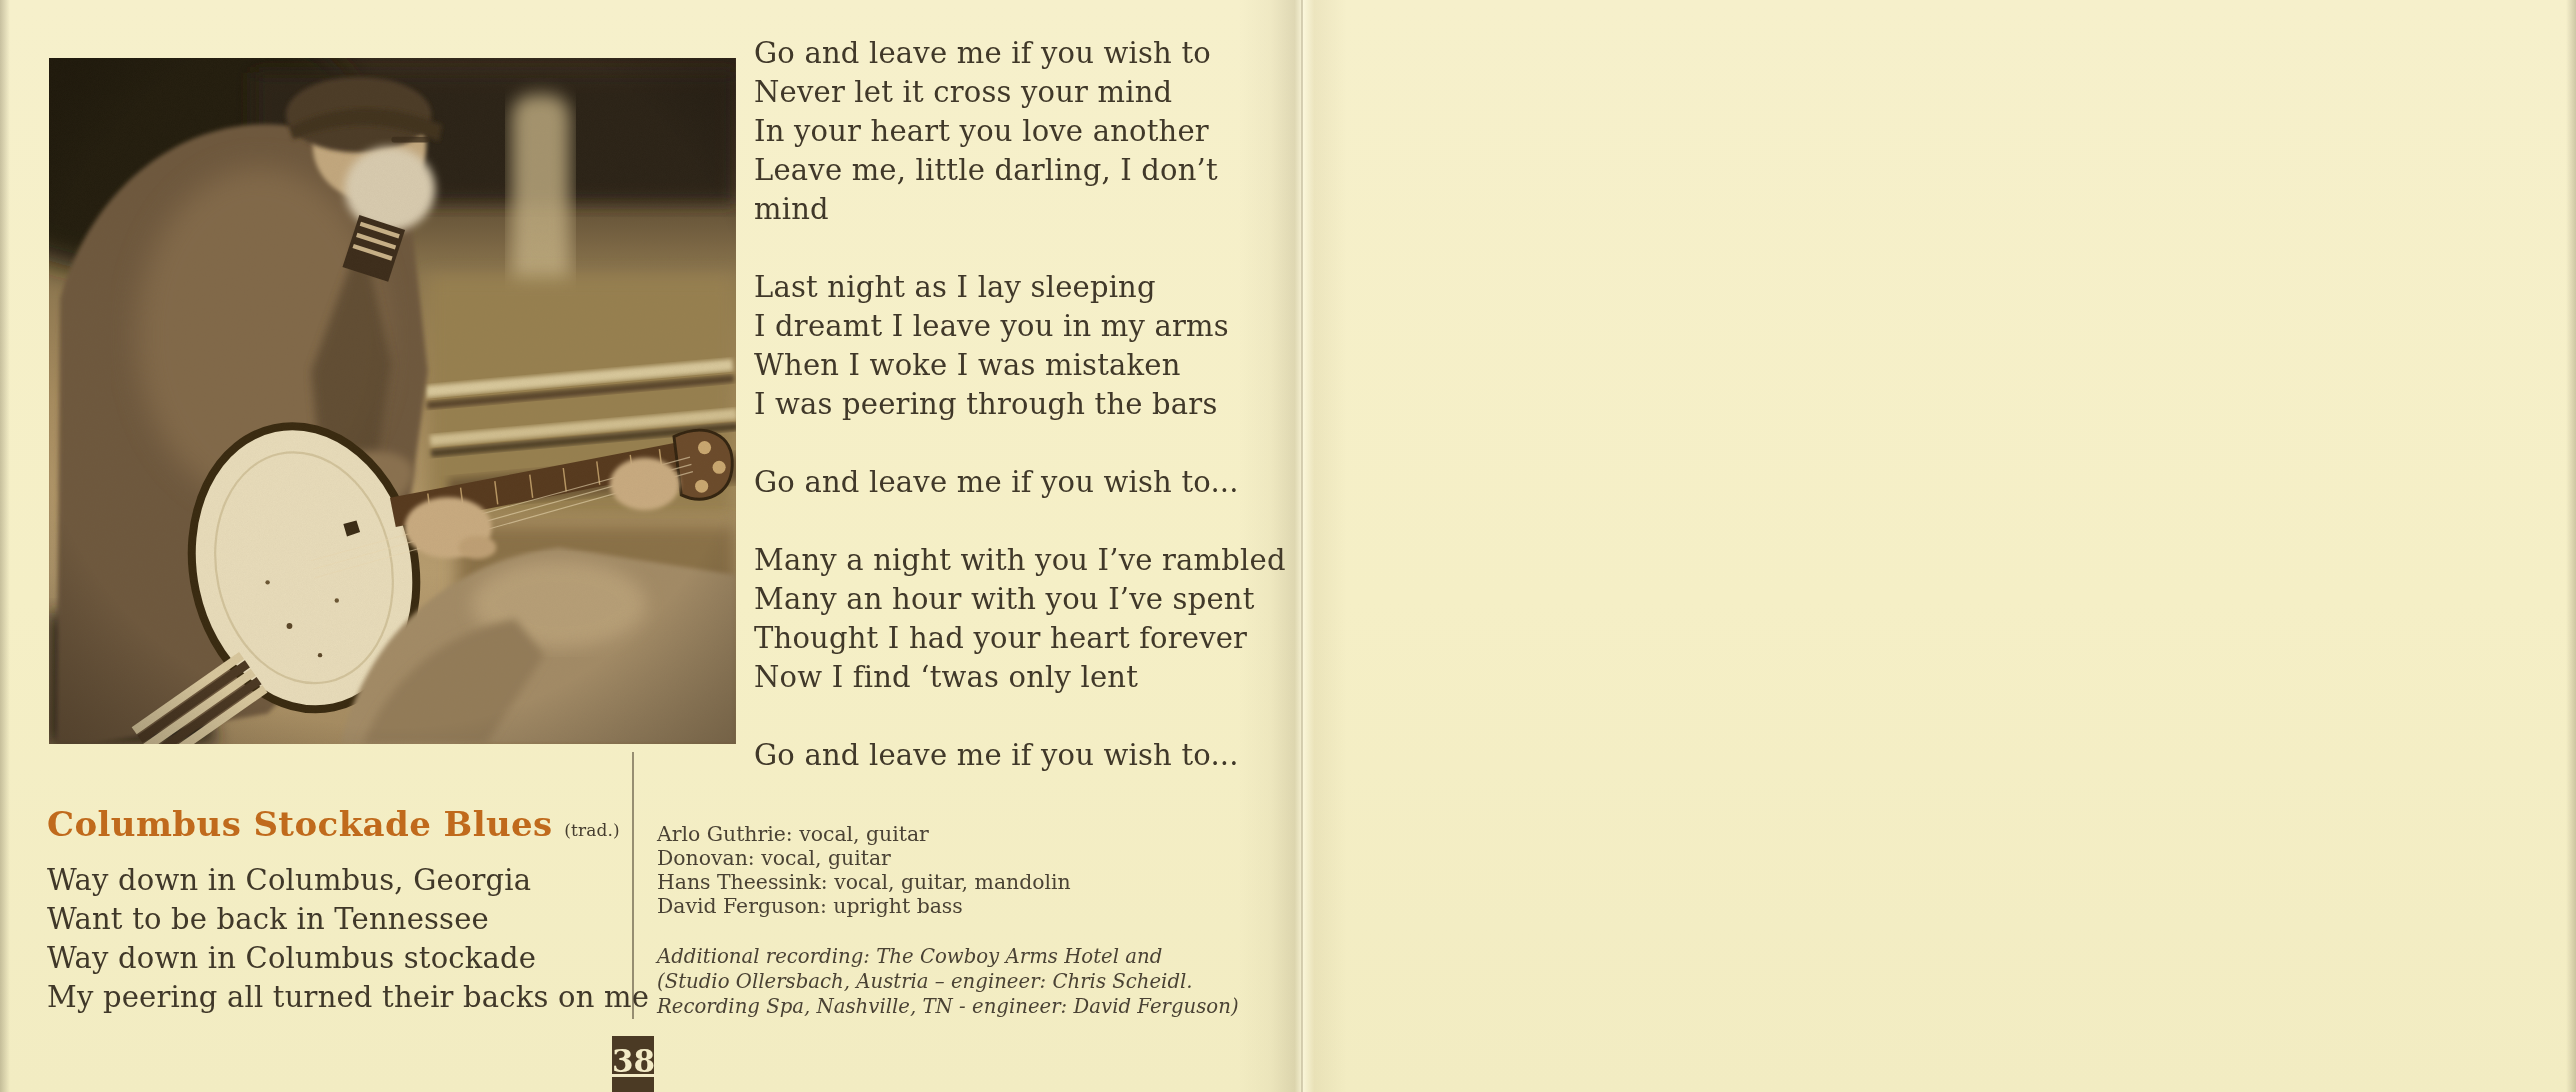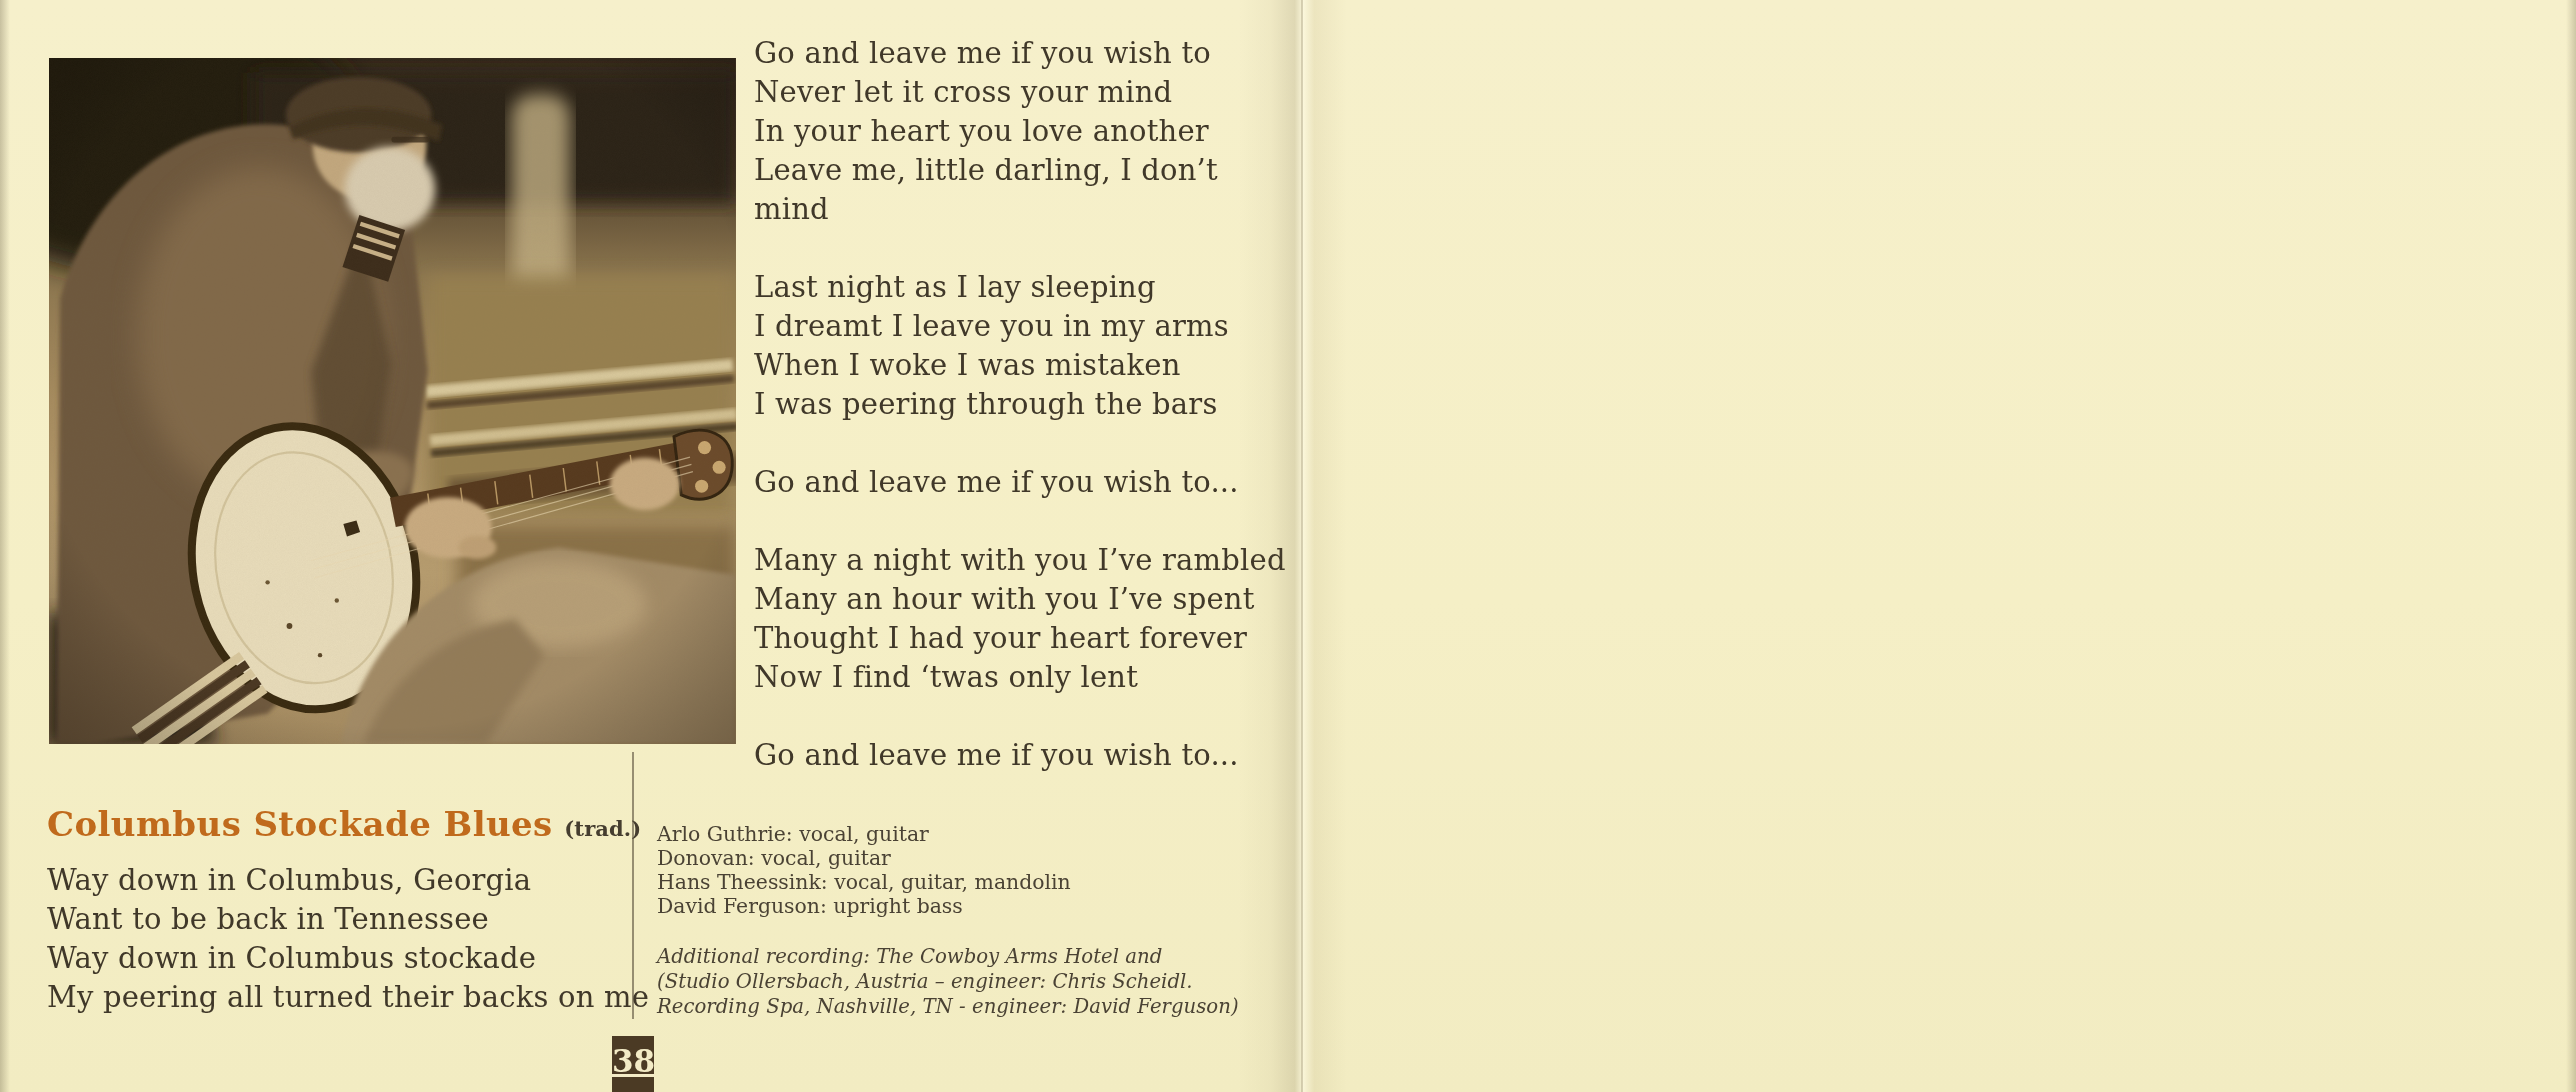--- a/index.html
+++ b/index.html
@@ -25,21 +25,21 @@
   #fold-crease{position:absolute;left:1301px;top:0;width:1.5px;height:1092px;
     background:rgba(95,80,50,0.22);pointer-events:none;}
   .edge{position:absolute;top:0;height:1092px;pointer-events:none;}
   #edge-l{left:0;width:10.2px;background:linear-gradient(90deg,rgba(60,50,30,.25),rgba(60,50,30,0));}
   #edge-r{right:0;width:10.2px;background:linear-gradient(270deg,rgba(60,50,30,.22),rgba(60,50,30,0));}
 
   .lyrics{position:absolute;font-size:29px;line-height:39px;letter-spacing:0.2px;color:#403829;}
   .stanza{margin:0 0 39px 0;}
   .song-title{position:absolute;font-weight:bold;font-size:34px;line-height:36px;
     color:#c06a1c;letter-spacing:0.4px;white-space:nowrap;}
-  .trad{font-weight:bold;font-size:21px;color:#453d2f;letter-spacing:0.1px;margin-left:11.7px;margin-top:24px;}
+  .trad{font-weight:normal;font-size:17px;color:#453d2f;letter-spacing:0.1px;margin-left:11.7px;margin-top:24px;}
   .credits{position:absolute;font-size:20.4px;line-height:24px;color:#4a4234;}
   .rec-note{position:absolute;font-size:19.7px;line-height:25px;font-style:italic;color:#4a4234;}
   .divider{position:absolute;width:1.5px;background:rgba(88,78,58,0.6);}
   .pagenum{position:absolute;background:#4b3a24;color:#f3ebc6;font-weight:bold;
     font-size:31px;text-align:center;padding-top:7.3px;box-sizing:border-box;text-decoration:underline;}
   #photo-banjo{position:absolute;left:49px;top:58px;width:687px;height:686px;background:#8a7250;}
 </style>
 </head>
 <body>
 

